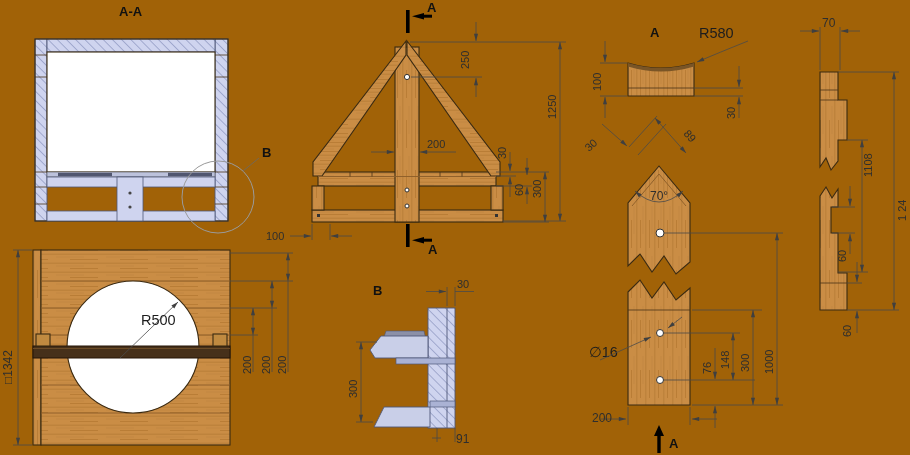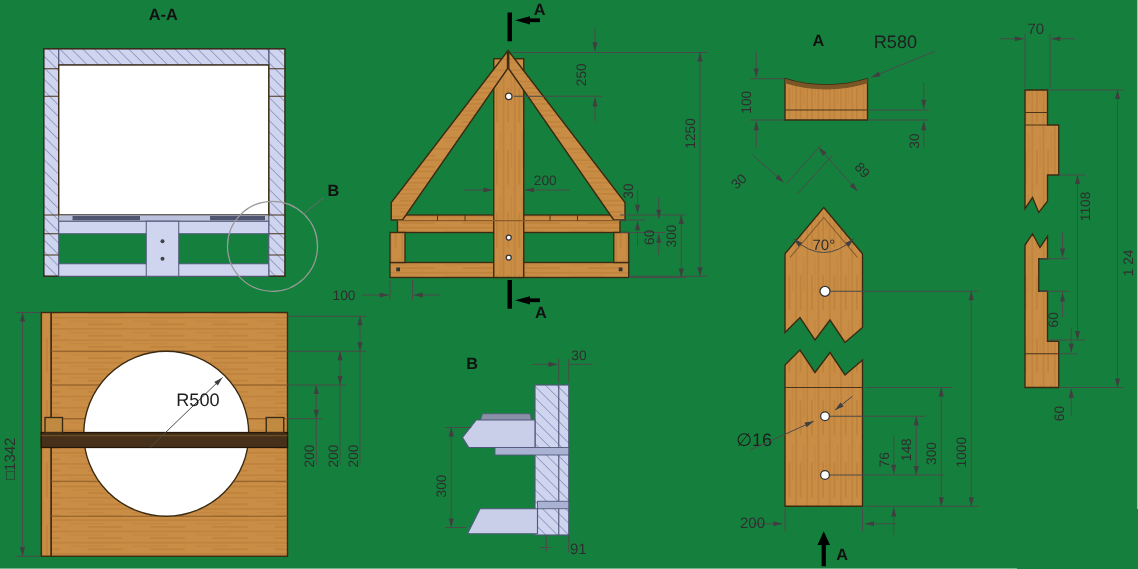--- a/index.html
+++ b/index.html
@@ -1,16 +1,16 @@
 <!DOCTYPE html>
 <html><head>
 <meta charset="utf-8">
 <style>
   html,body{margin:0;padding:0;background:#fff;}
-  #stage{position:relative;width:910px;height:455px;background:#15803d;overflow:hidden;}
+  #stage{position:relative;width:910px;height:455px;background:#a16207;overflow:hidden;}
   svg{position:absolute;left:0;top:0;}
   text{font-family:"Liberation Sans","DejaVu Sans",sans-serif;fill:#2e2e2e;}
   .t-dim{font-size:11px;}
   .t-med{font-size:12px;}
   .t-big{font-size:14.5px;fill:#1d1d1d;}
   .t-bold{font-size:13px;font-weight:bold;fill:#111;}
   .edge{stroke:#3a2a12;stroke-width:1.1;}
   .edge-thin{stroke:#4a3318;stroke-width:0.8;fill:none;}
   .grain{stroke:#8a5c28;stroke-width:0.9;fill:none;}
   .hatchbox{fill:url(#hatch);stroke:#4f5878;stroke-width:0.9;}

